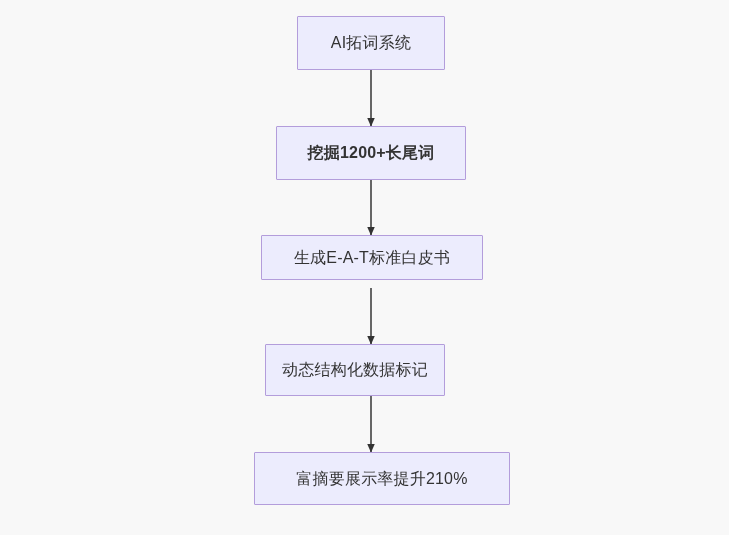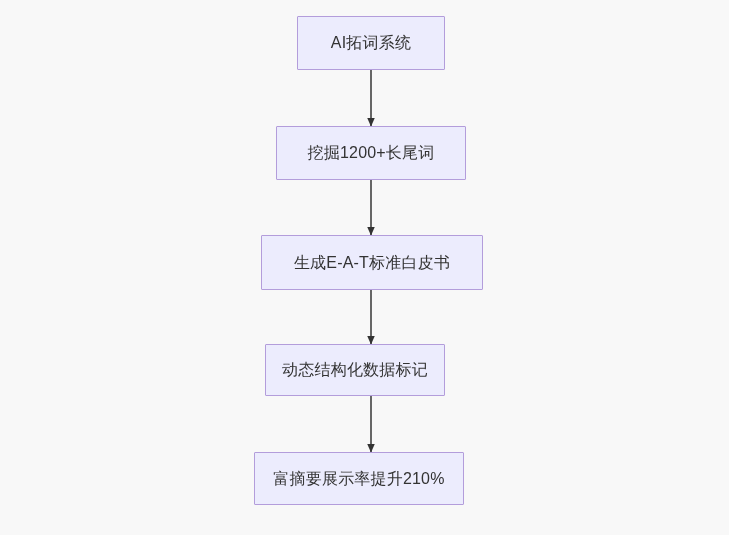--- a/index.html
+++ b/index.html
@@ -61,29 +61,29 @@
     <line x1="371" y1="70" x2="371" y2="126" stroke="#666666" stroke-width="2" marker-end="url(#arrow-head)"></line>
     <line x1="371" y1="180" x2="371" y2="235" stroke="#666666" stroke-width="2" marker-end="url(#arrow-head)"></line>
     <line x1="371" y1="288" x2="371" y2="344" stroke="#666666" stroke-width="2" marker-end="url(#arrow-head)"></line>
     <line x1="371" y1="396" x2="371" y2="452" stroke="#666666" stroke-width="2" marker-end="url(#arrow-head)"></line>
   </svg>
 
   <div class="node" style="left:297px; top:16px; width:148px; height:54px;">
     <span class="node-label">AI拓词系统</span>
   </div>
 
-  <div class="node" style="left:276px; top:126px; width:190px; height:54px;">
+  <div class="node" style="left:276px; top:126px; width:190px; height:54px;font-weight:bold;">
     <span class="node-label">挖掘1200+长尾词</span>
   </div>
 
-  <div class="node" style="left:261px; top:235px; width:222px; height:55px;">
+  <div class="node" style="left:261px; top:235px; width:222px; height:45px;">
     <span class="node-label">生成E-A-T标准白皮书</span>
   </div>
 
   <div class="node" style="left:265px; top:344px; width:180px; height:52px;">
     <span class="node-label">动态结构化数据标记</span>
   </div>
 
-  <div class="node" style="left:254px; top:452px; width:210px; height:53px;">
+  <div class="node" style="left:254px; top:452px; width:256px; height:53px;">
     <span class="node-label">富摘要展示率提升210%</span>
   </div>
 
 </div>
 
 </body></html>

